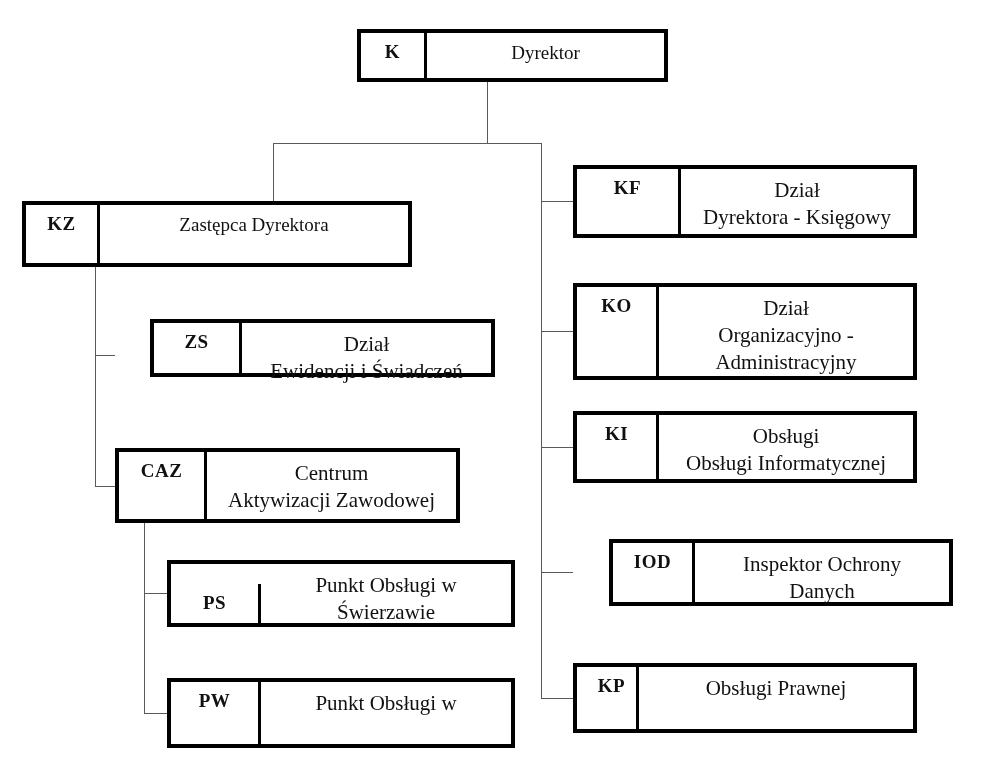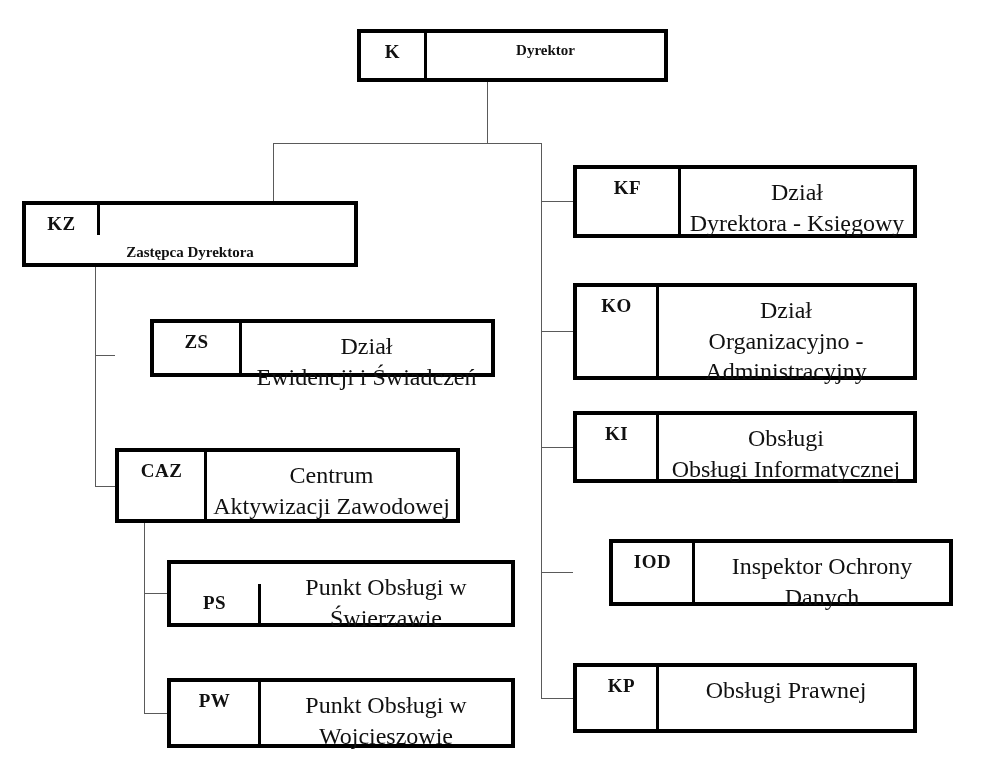--- a/index.html
+++ b/index.html
@@ -31,47 +31,47 @@
     padding-top: 8px;
     font-weight: 700;
     font-size: 19px;
     letter-spacing: 0.5px;
     flex: 0 0 auto;
   }
   .desc-cell {
     flex: 1 1 auto;
     text-align: center;
     padding-top: 8px;
-    font-size: 24px;
+    font-size: 21px;
     line-height: 1.28;
   }
-  .bold-desc .desc-cell { font-weight: 700; font-size: 15px; }
+  .bold-desc .desc-cell { font-weight: 400; font-size: 19px; }
 
   #node-k   { left: 357px; top: 29px;  width: 311px; height: 53px; }
   #node-k   .code-cell { width: 66px; }
-  #node-kz  { left: 22px;  top: 201px; width: 336px; height: 66px; flex-direction: column; }
+  #node-kz  { left: 22px;  top: 201px; width: 390px; height: 66px; }
   #node-kz  .code-cell { width: 74px; }
   #node-zs  { left: 115px; top: 319px; width: 345px; height: 58px; margin-left: 35px; }
   #node-zs  .code-cell { width: 88px; }
   #node-caz { left: 115px; top: 448px; width: 345px; height: 75px; }
   #node-caz .code-cell { width: 88px; }
   #node-ps  { left: 167px; top: 560px; width: 348px; height: 67px; }
   #node-ps  .code-cell { width: 90px; margin-top: 20px; }
   #node-pw  { left: 167px; top: 678px; width: 348px; height: 70px; }
   #node-pw  .code-cell { width: 90px; }
   #node-kf  { left: 573px; top: 165px; width: 344px; height: 73px; }
   #node-kf  .code-cell { width: 104px; }
   #node-ko  { left: 573px; top: 283px; width: 344px; height: 97px; }
   #node-ko  .code-cell { width: 82px; }
   #node-ki  { left: 573px; top: 411px; width: 344px; height: 72px; }
   #node-ki  .code-cell { width: 82px; }
   #node-iod { left: 573px; top: 539px; width: 344px; height: 67px; margin-left: 36px; }
   #node-iod .code-cell { width: 82px; }
   #node-kp  { left: 573px; top: 663px; width: 344px; height: 70px; }
-  #node-kp  .code-cell { width: 82px; padding-left: 10px; }
+  #node-kp  .code-cell { width: 62px; padding-left: 10px; }
 
   
   .vline, .hline {
     position: absolute;
     background: #5a5a5a;
   }
   .vline { width: 1px; }
   .hline { height: 1px; }
 
   #ln-drop-k    { left: 487px; top: 82px;  height: 61px; }
@@ -146,21 +146,20 @@
     <div class="desc-cell">
       <div>Punkt Obsługi w</div>
       <div>Świerzawie</div>
     </div>
   </div>
 
   <div class="node" id="node-pw">
     <div class="code-cell">PW</div>
     <div class="desc-cell">
       <div>Punkt Obsługi w</div>
-      <div>Wojcieszowie</div>
     </div>
   </div>
 
   <div class="node" id="node-kf">
     <div class="code-cell">KF</div>
     <div class="desc-cell">
       <div>Dział</div>
       <div>Dyrektora - Księgowy</div>
     </div>
   </div>

